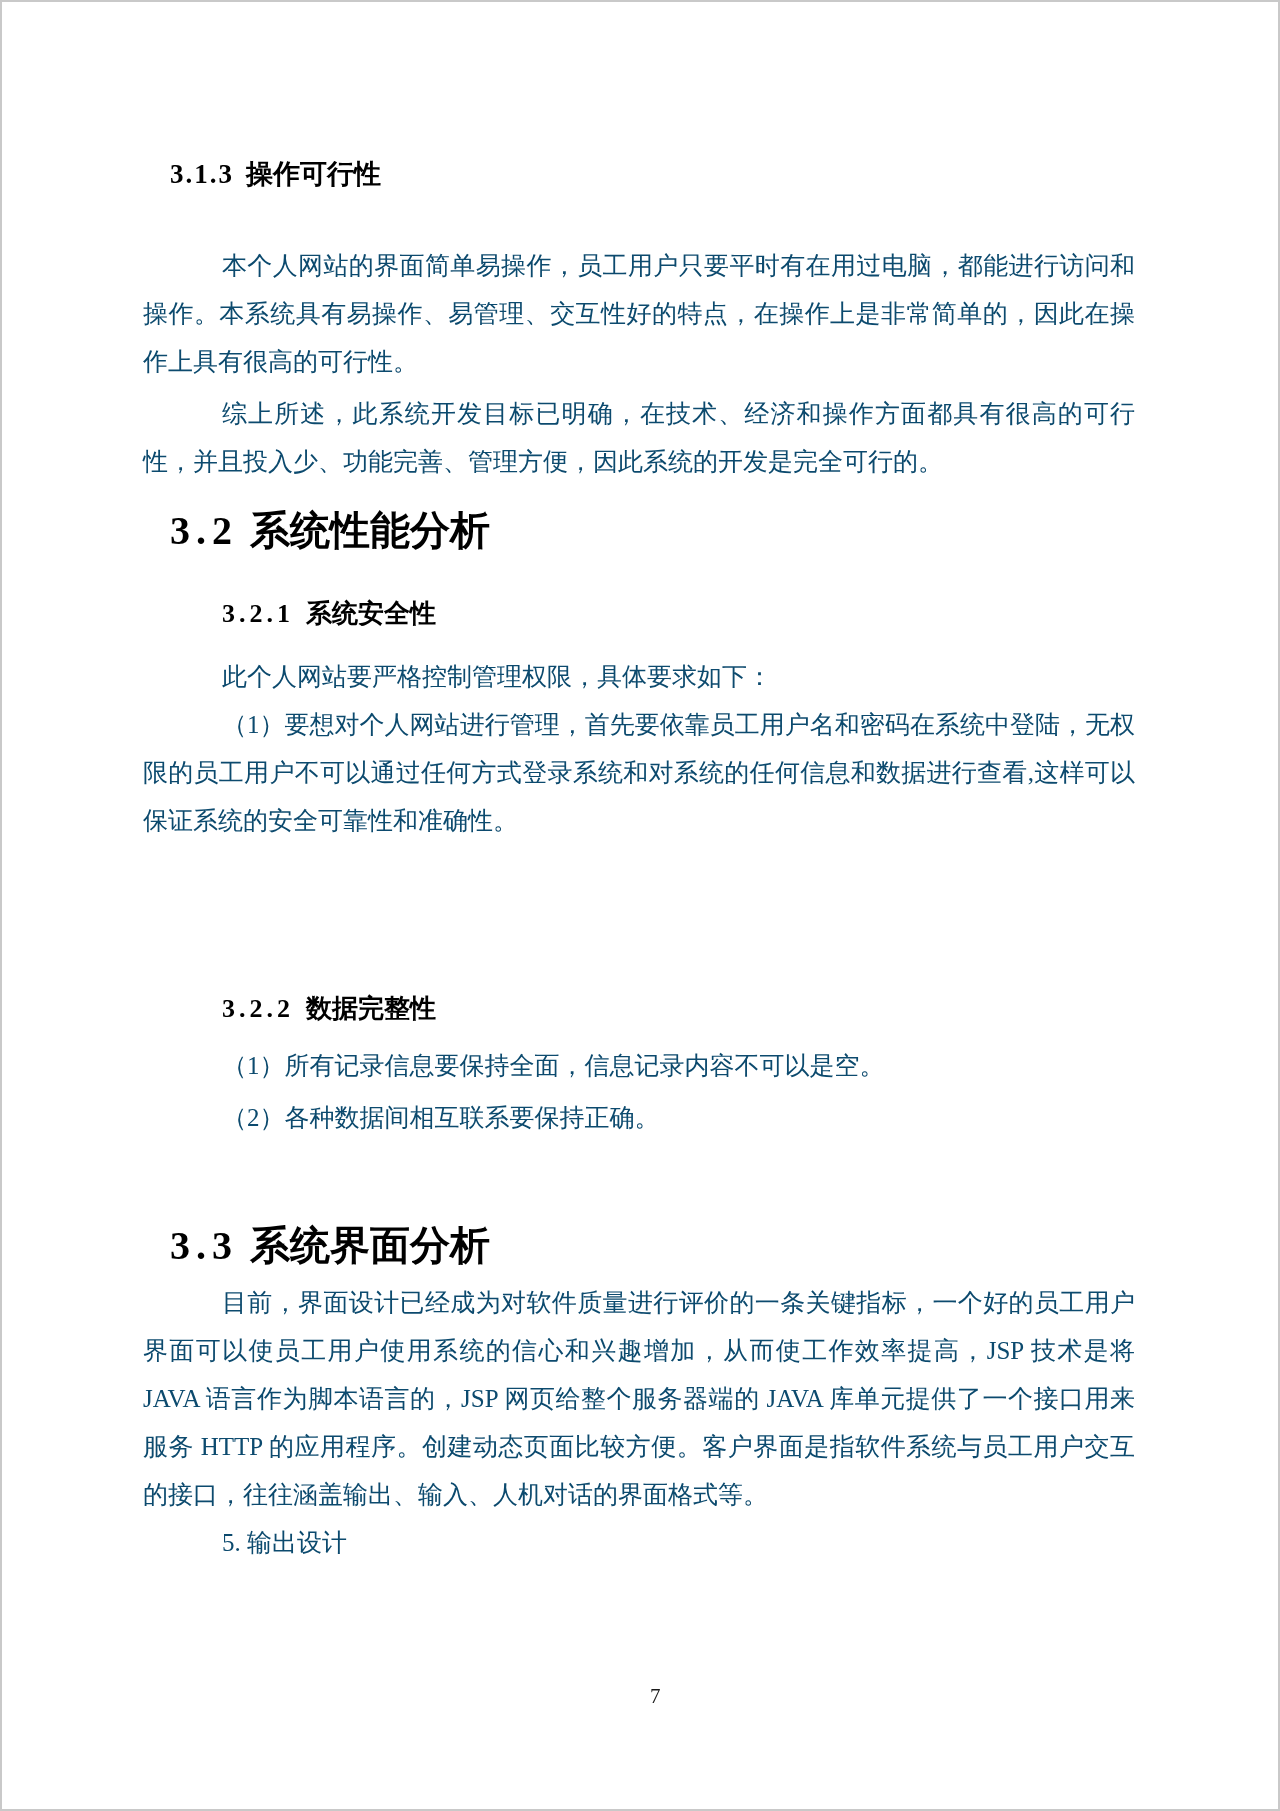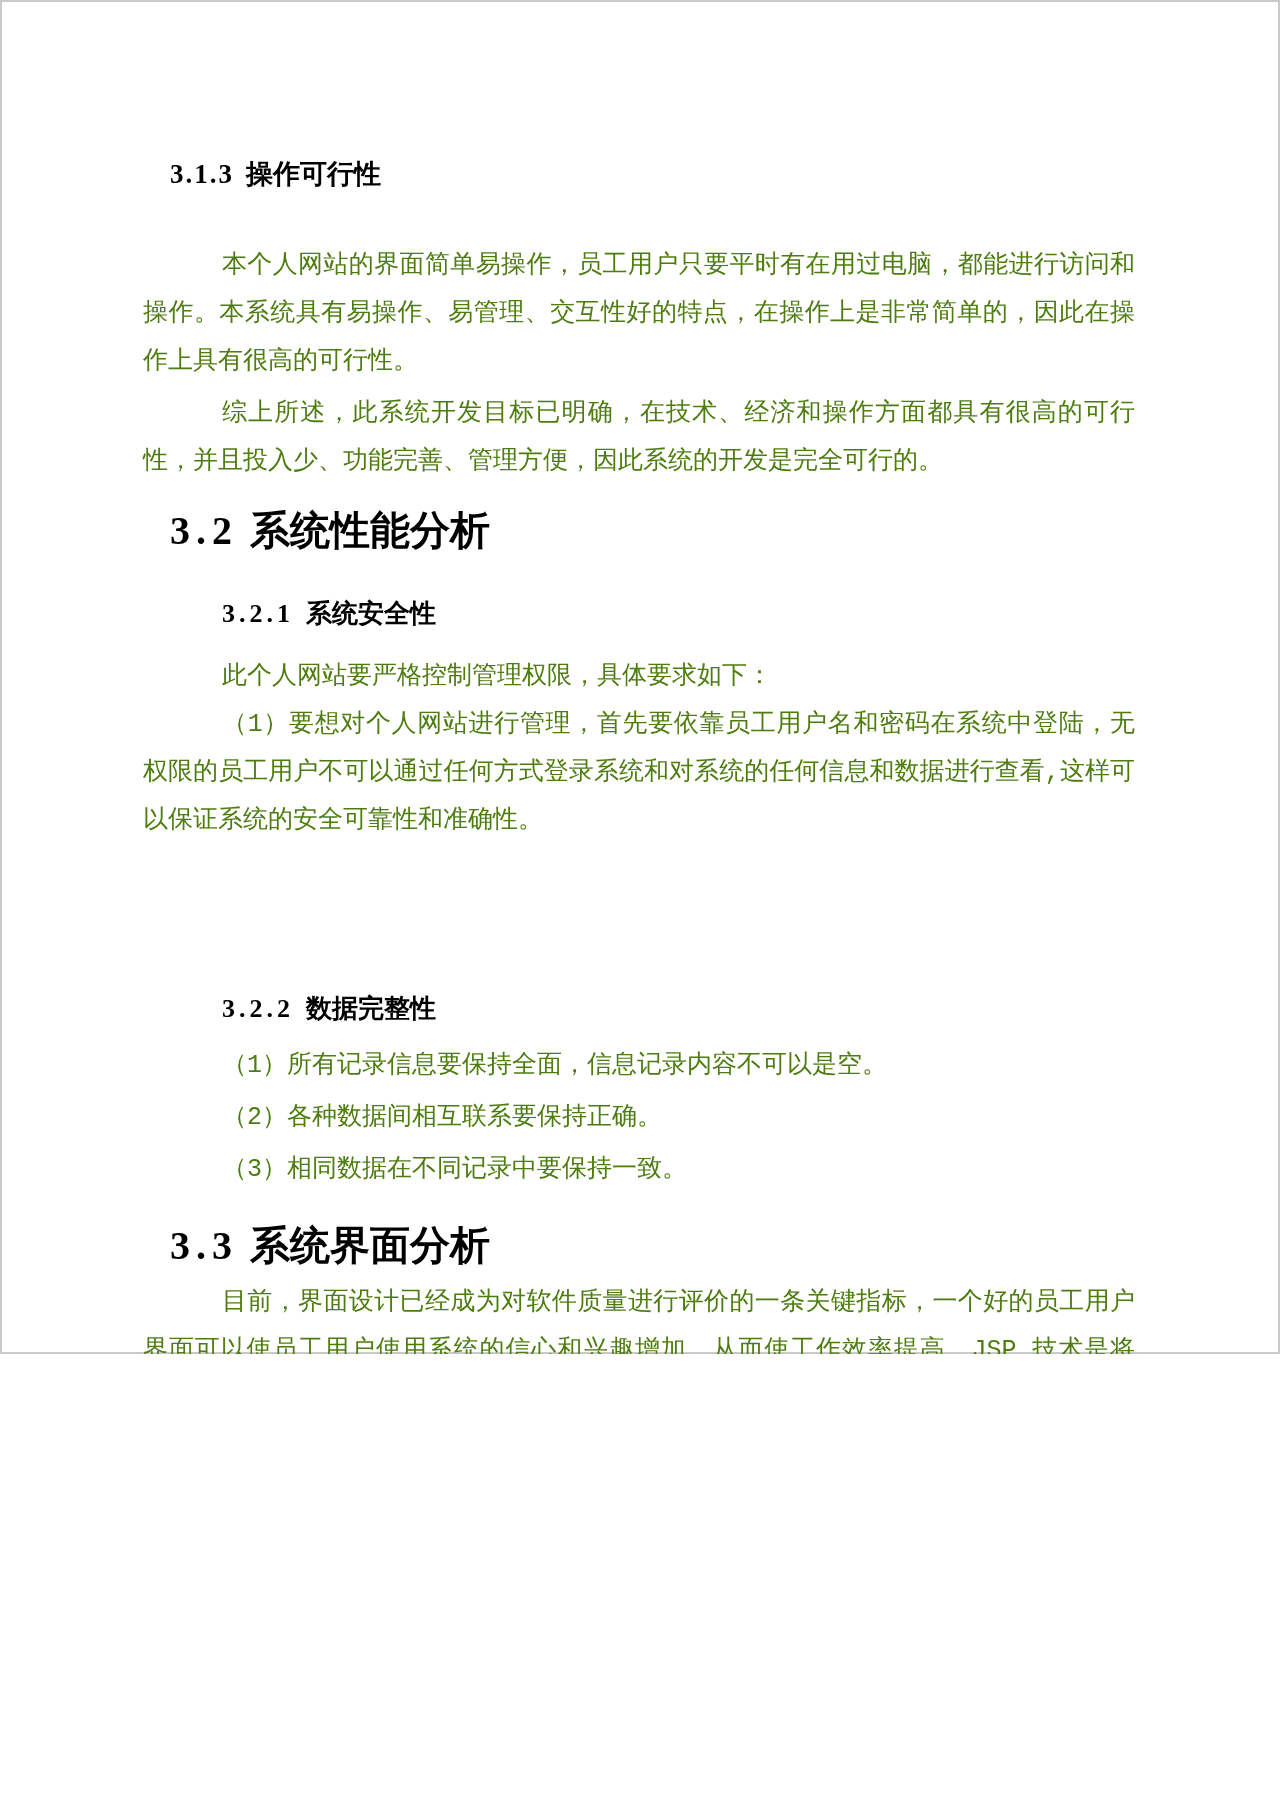--- a/index.html
+++ b/index.html
@@ -1,32 +1,31 @@
 <!DOCTYPE html>
 <html lang="zh"><head>
 <meta charset="utf-8">
 <style>
   html,body{margin:0;padding:0;background:#ffffff;}
   .page{
     position:relative;
-    width:1280px;height:1354px;
+    width:1280px;height:1811px;
     background:#ffffff;
     box-shadow:inset 0 0 0 2px #c9c9c9;
     overflow:hidden;
     font-family:"Liberation Serif","DejaVu Serif",serif;
     color:#000;
   }
   .blk{position:absolute;}
   
   .para{
     left:143px;width:992px;
     font-size:25px;line-height:48px;
     text-align:justify;
-    color:#4d7c0f;
-    font-family:Liberation Mono, monospace;
+    color:#0c4a6e;
   }
   .indent{text-indent:79px;}
   
   .h2{
     left:170px;
     font-family:"Liberation Sans","DejaVu Sans",sans-serif;
     font-weight:bold;font-size:40px;line-height:36px;
     white-space:nowrap;
   }
   .h3{
@@ -90,21 +89,20 @@
 
 
   <div class="blk h3 h322">
     <span class="hnum">3.2.2</span><span>数据完整性</span>
   </div>
 
   <div class="blk para indent p-int-1">（1）所有记录信息要保持全面，信息记录内容不可以是空。</div>
 
   <div class="blk para indent p-int-2">（2）各种数据间相互联系要保持正确。</div>
 
-  <div class="blk para indent p-int-3">（3）相同数据在不同记录中要保持一致。</div>
 
   <div class="blk h2 h33">
     <span class="hnum">3.3</span><span>系统界面分析</span>
   </div>
 
   <div class="blk para indent p-ui">目前，界面设计已经成为对软件质量进行评价的一条关键指标，一个好的员工用户界面可以使员工用户使用系统的信心和兴趣增加，从而使工作效率提高，JSP 技术是将 JAVA 语言作为脚本语言的，JSP 网页给整个服务器端的 JAVA 库单元提供了一个接口用来服务 HTTP 的应用程序。创建动态页面比较方便。客户界面是指软件系统与员工用户交互的接口，往往涵盖输出、输入、人机对话的界面格式等。</div>
 
   <div class="blk para indent p-out">5. 输出设计</div>
 
   <div class="blk page-number">7</div>

